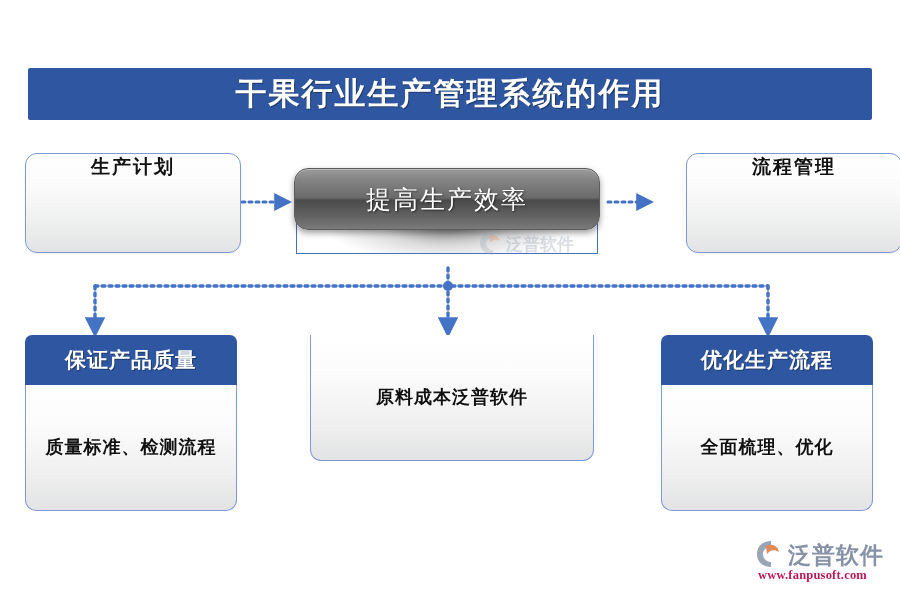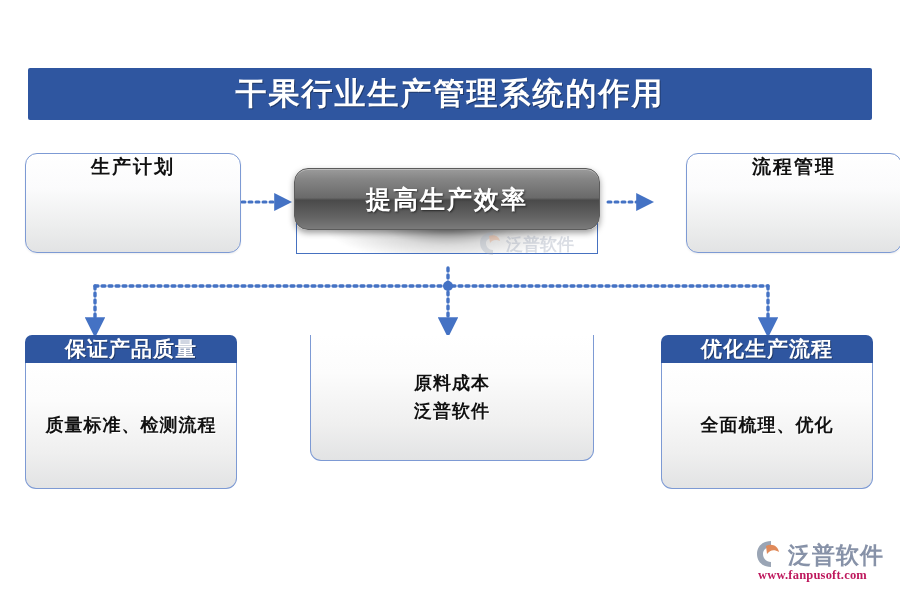--- a/index.html
+++ b/index.html
@@ -102,61 +102,61 @@
     border: 1px solid #5c5c5c;
     box-sizing: border-box;
     box-shadow: 0 3px 6px rgba(0,0,0,0.38), inset 0 1px 0 rgba(255,255,255,0.35);
     display: flex;
     align-items: center;
     justify-content: center;
   }
   #center-pill .center-label {
     color: #ffffff;
     font-size: 25px;
-    font-weight: bold;
+    font-weight: normal;
     letter-spacing: 2px;
     text-shadow: 1px 1px 2px rgba(0,0,0,0.55);
     white-space: nowrap;
   }
   #center-watermark {
     position: absolute;
     right: 6px;
     bottom: -2px;
     opacity: 0.30;
     pointer-events: none;
   }
 
   
   .card {
     position: absolute;
     top: 335px;
   }
   .card-header {
-    height: 28px;
+    height: 50px;
     background: #2f56a0;
     border-radius: 7px 7px 0 0;
     display: flex;
     align-items: center;
     justify-content: center;
   }
   .card-header .card-title {
     color: #ffffff;
     font-size: 21px;
     font-weight: bold;
     letter-spacing: 1px;
     text-shadow: 1px 1px 0 rgba(0,0,0,0.35);
     white-space: nowrap;
   }
   .card-body {
     border: 1px solid #7d9ad4;
     border-top: none;
     border-radius: 0 0 11px 11px;
     background: linear-gradient(to bottom, #ffffff 0%, #fcfcfc 30%, #efefef 72%, #e2e3e4 100%);
     display: flex;
-    flex-direction: column;
+    flex-direction: row;
     align-items: center;
     justify-content: center;
   }
   .card-body .body-line {
     font-size: 18px;
     font-weight: bold;
     color: #111111;
     letter-spacing: 1px;
     line-height: 1.55;
     text-shadow: 1px 1px 0 rgba(255,255,255,0.9);

